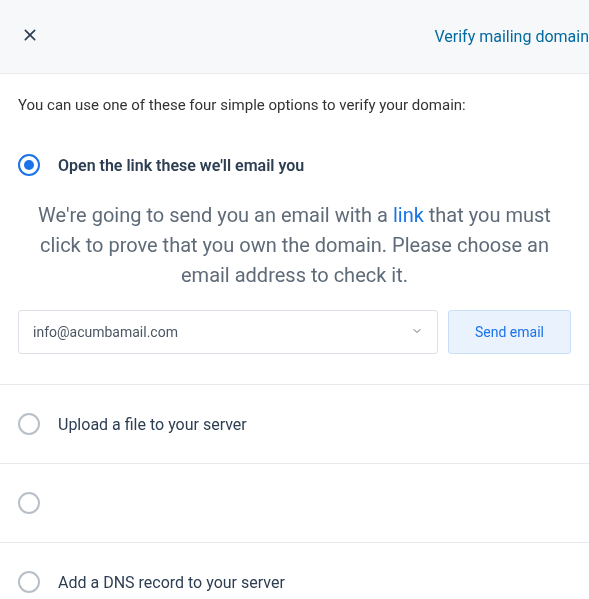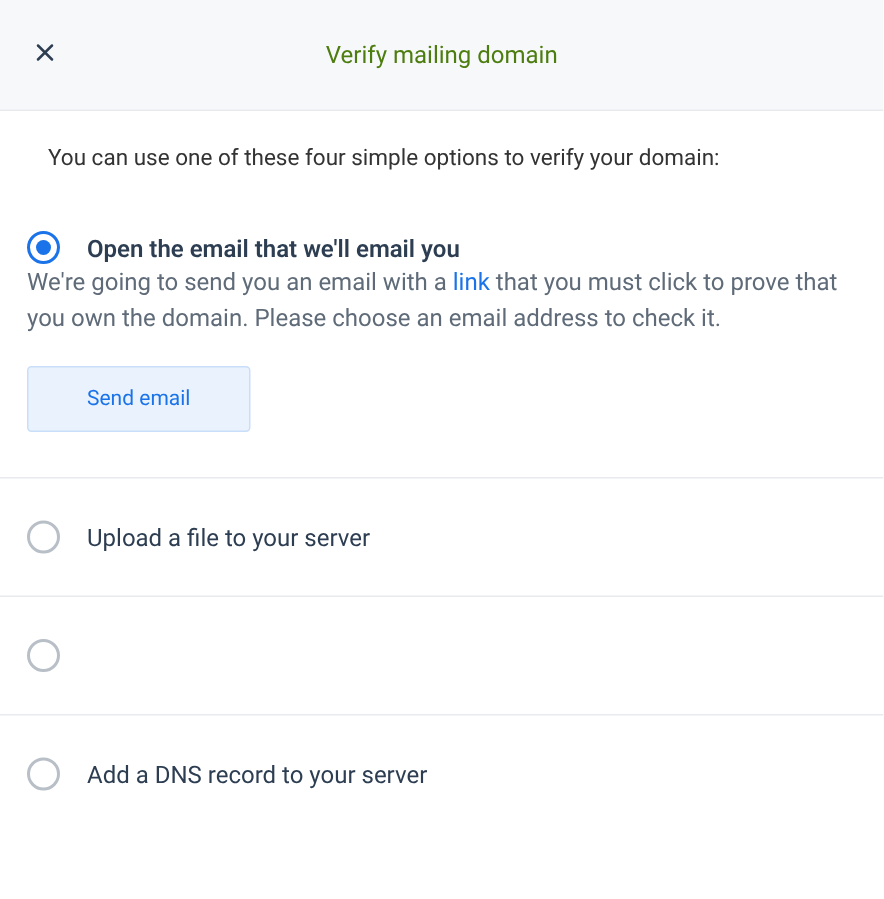--- a/index.html
+++ b/index.html
@@ -28,33 +28,32 @@
       height: 24px;
       display: flex;
       align-items: center;
       justify-content: center;
       cursor: pointer;
       color: #2d3e52;
     }
     .close-btn svg { width: 16px; height: 16px; }
     .header-title {
       flex: 1;
-      text-align: center;
+      text-align: right;
       font-size: 16px;
-      color: #4d7c0f;
+      color: #0369a1;
       font-weight: 400;
     }
     .content {
       padding: 22px 18px 0 18px;
     }
     .intro {
       font-size: 15px;
       color: #333;
       margin-bottom: 40px;
-      margin-left: 14px;
     }
     .option-row {
       display: flex;
       align-items: center;
       padding: 0;
       cursor: pointer;
     }
     .radio {
       width: 22px;
       height: 22px;
@@ -78,23 +77,25 @@
       top: 50%;
       left: 50%;
       transform: translate(-50%, -50%);
     }
     .option-label {
       font-size: 16px;
       color: #2d3e52;
     }
     .option-label.bold { font-weight: 600; }
     .option-desc {
-      font-size: 16px;
+      font-size: 20px;
       color: #5f6b78;
       line-height: 1.5;
+      margin-top: 24px;
+      text-align: center;
     }
     .option-desc .link {
       color: #1a73e8;
     }
     .email-row {
       display: flex;
       gap: 10px;
       margin-top: 20px;
       margin-bottom: 30px;
     }
@@ -115,21 +116,21 @@
     .chevron {
       color: #5f6b78;
     }
     .chevron svg { width: 12px; height: 12px; }
     .send-btn {
       background: #eaf2fd;
       color: #1a73e8;
       border: 1px solid #c9def9;
       border-radius: 3px;
       height: 44px;
-      padding: 0 39px;
+      padding: 0 26px;
       font-size: 14px;
       cursor: pointer;
       font-family: inherit;
     }
     .divider {
       border: none;
       border-top: 1px solid #e8eaed;
       margin: 0 -18px;
     }
     .other-option {
@@ -150,26 +151,34 @@
     </span>
   </div>
   <div class="header-title">Verify mailing domain</div>
 </div>
 
 <div class="content">
   <div class="intro">You can use one of these four simple options to verify your domain:</div>
 
   <div class="option-row">
     <div class="radio selected"></div>
-    <div class="option-label bold">Open the email that we'll email you</div>
+    <div class="option-label bold">Open the link these we'll email you</div>
   </div>
   <div class="option-desc">
     <span>We're going to send you an email with a </span><span class="link">link</span><span> that you must click to prove that you own the domain. Please choose an email address to check it.</span>
   </div>
   <div class="email-row">
+    <div class="select-box">
+      <span>info@acumbamail.com</span>
+      <span class="chevron">
+        <svg viewBox="0 0 24 24" fill="none" stroke="currentColor" stroke-width="2" stroke-linecap="round" stroke-linejoin="round">
+          <polyline points="6 9 12 15 18 9"></polyline>
+        </svg>
+      </span>
+    </div>
     <button class="send-btn">Send email</button>
   </div>
 
   <hr class="divider">
 
   <div class="option-row other-option">
     <div class="radio"></div>
     <div class="option-label">Upload a file to your server</div>
   </div>
 

